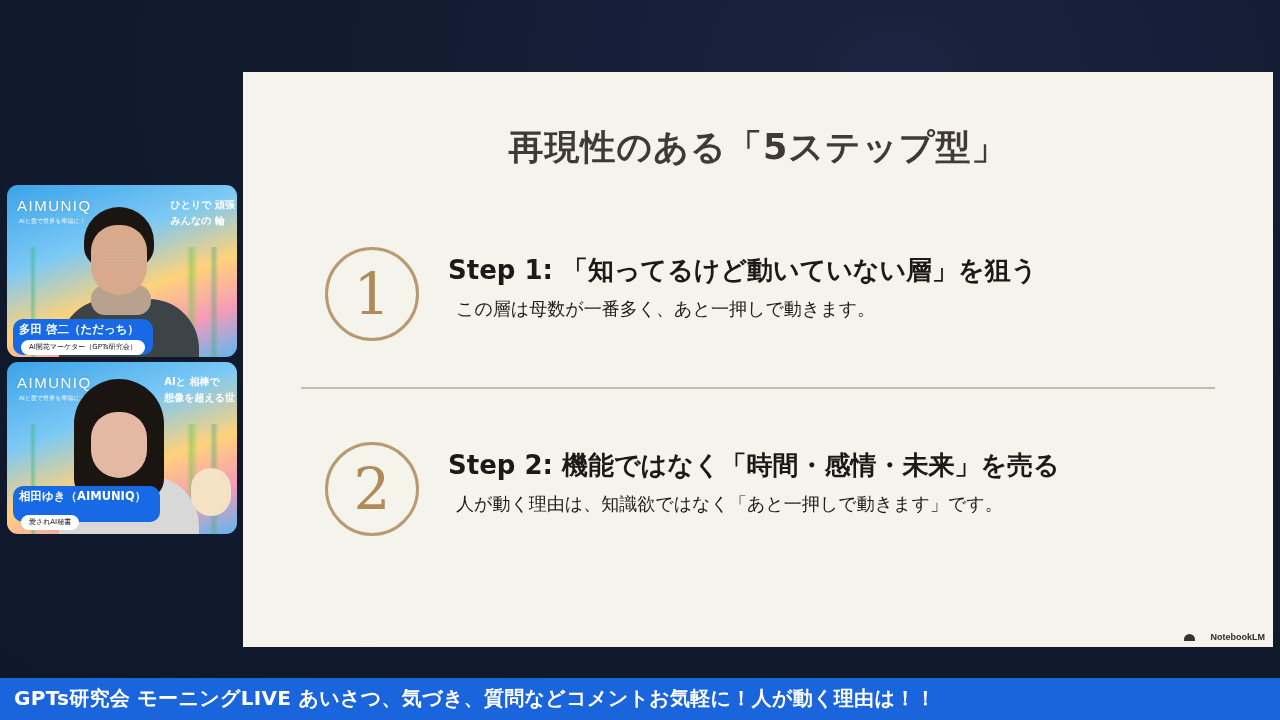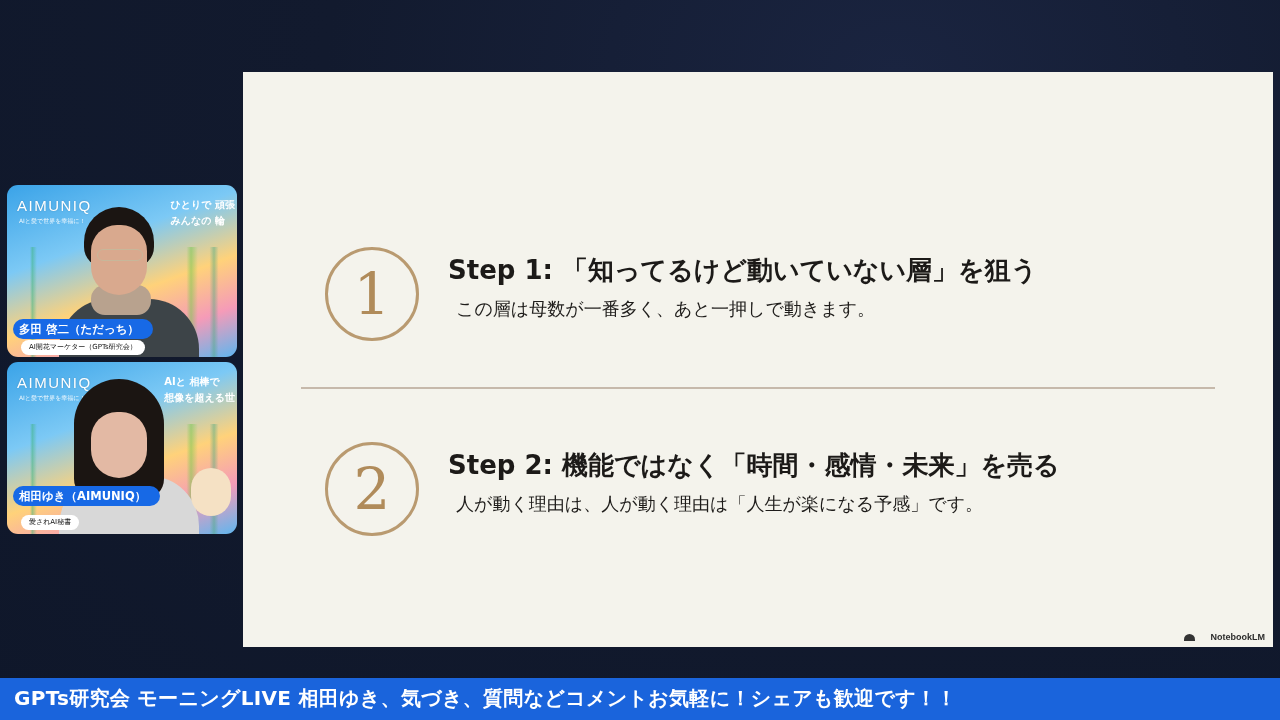--- a/index.html
+++ b/index.html
@@ -37,21 +37,21 @@
   .person .hair { position: absolute; left: 15px; top: 0; width: 70px; height: 60px; border-radius: 35px 35px 20px 20px; background: #1b1512; }
   .person .face { position: absolute; left: 22px; top: 18px; width: 56px; height: 70px; border-radius: 26px 26px 28px 28px; background: #d9a98e; }
   .person .body { position: absolute; left: -10px; top: 92px; width: 140px; height: 90px; border-radius: 50px 50px 0 0; background: #3d4448; }
   .person .scarf { position: absolute; left: 22px; top: 78px; width: 60px; height: 30px; border-radius: 14px; background: #b8a28e; }
   .glasses { position: absolute; left: 28px; top: 42px; width: 46px; height: 12px; border: 1.5px solid #c7b79a; border-radius: 6px; }
   .person2 .hair { left: 5px; top: -5px; width: 90px; height: 120px; border-radius: 45px 45px 20px 20px; }
   .person2 .face { left: 22px; top: 28px; width: 56px; height: 66px; background: #e3b9a4; }
   .person2 .body { background: #d8d8d8; }
   .mascot { position: absolute; right: 6px; bottom: 18px; width: 40px; height: 48px; border-radius: 20px; background: #f5e1c4; }
   .nameplate {
-    position: absolute; left: 6px; height: 20px; padding: 0 14px 0 6px;
+    position: absolute; left: 6px; height: 36px; padding: 0 14px 0 6px;
     background: #1769e6; color: #fff; font-size: 11.5px; font-weight: bold; line-height: 20px;
     border-radius: 10px; white-space: nowrap;
   }
   .cam1 .nameplate { top: 134px; }
   .cam2 .nameplate { top: 124px; }
   .roleplate {
     position: absolute; left: 14px; height: 15px; padding: 0 8px;
     background: #fff; color: #111; font-size: 7px; font-weight: normal; line-height: 15px;
     border-radius: 8px; white-space: nowrap;
   }
@@ -134,34 +134,35 @@
     <div class="body"></div>
       <div class="hair"></div>
       <div class="face"></div>
   </div>
   <div class="mascot"></div>
   <div class="nameplate">相田ゆき（AIMUNIQ）</div>
   <div class="roleplate">愛されAI秘書</div>
 </div>
 
 <div class="slide">
+  <div class="slide-title">再現性のある「5ステップ型」</div>
 
   <div class="step step1">
     <div class="circle">1</div>
     <div class="step-head">Step 1: 「知ってるけど動いていない層」を狙う</div>
     <div class="step-desc">この層は母数が一番多く、あと一押しで動きます。</div>
   </div>
 
   <div class="divider"></div>
 
   <div class="step step2">
     <div class="circle">2</div>
     <div class="step-head">Step 2: 機能ではなく「時間・感情・未来」を売る</div>
-    <div class="step-desc">人が動く理由は、人が動く理由は「人生が楽になる予感」です。</div>
+    <div class="step-desc">人が動く理由は、知識欲ではなく「あと一押しで動きます」です。</div>
   </div>
 
   <div class="nblm">
     <span class="nblm-icon"></span>
     <span>NotebookLM</span>
   </div>
 </div>
 
-<div class="ticker">GPTs研究会 モーニングLIVE 相田ゆき、気づき、質問などコメントお気軽に！シェアも歓迎です！！</div>
+<div class="ticker">GPTs研究会 モーニングLIVE あいさつ、気づき、質問などコメントお気軽に！人が動く理由は！！</div>
 
 </body></html>

